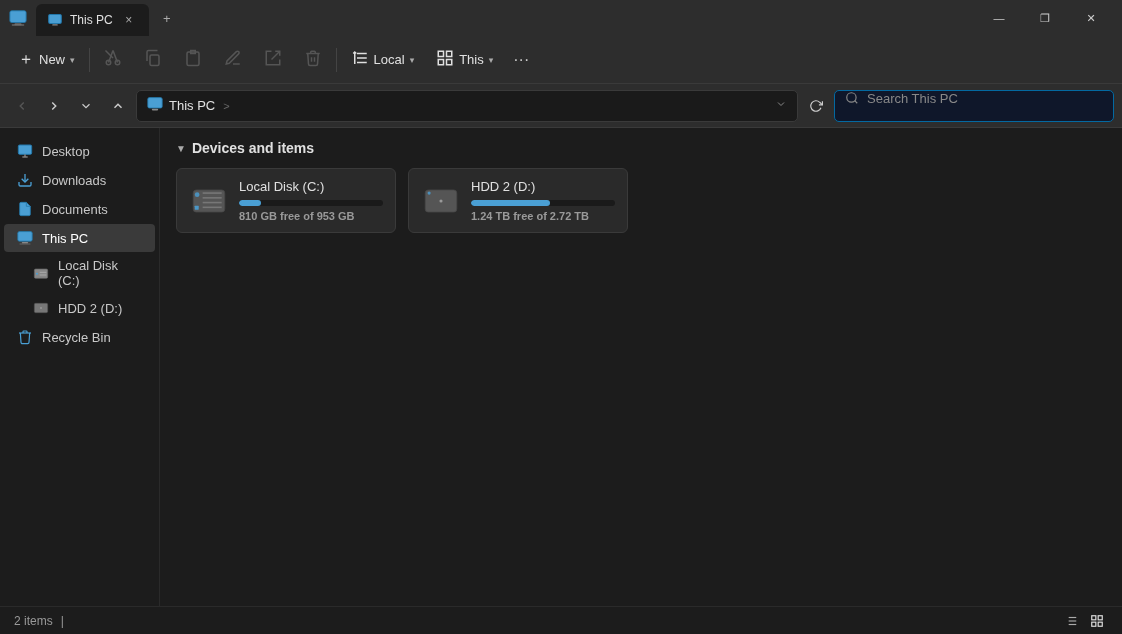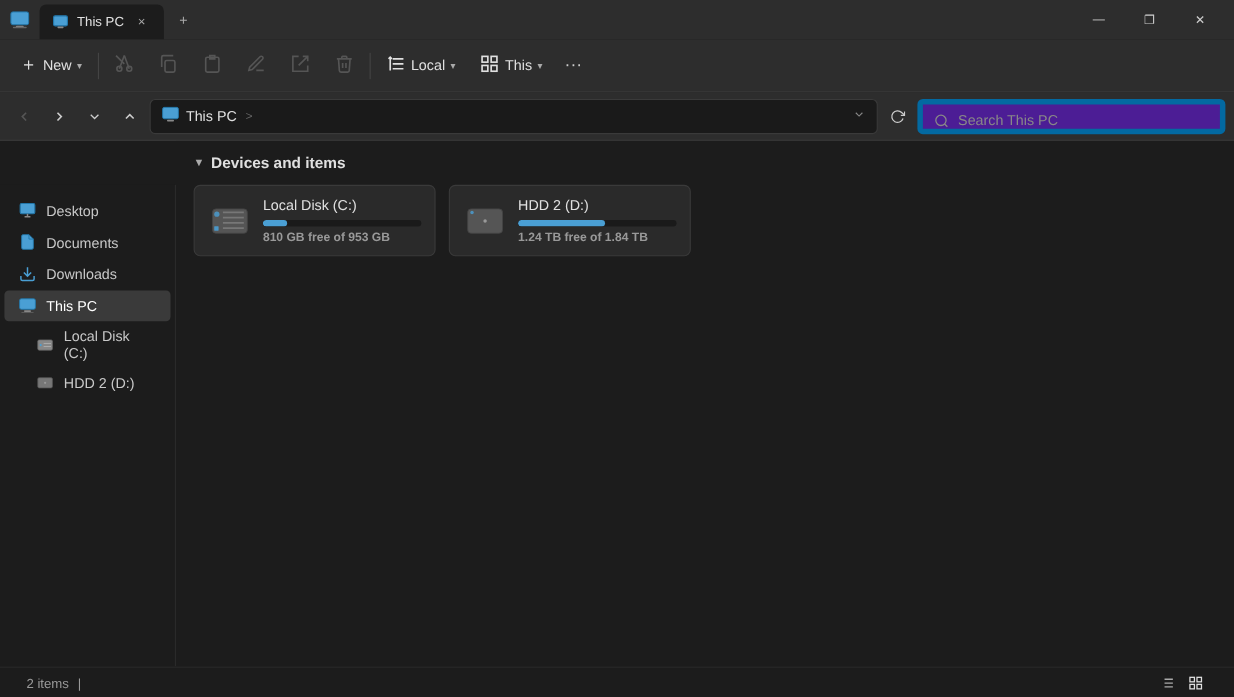--- a/index.html
+++ b/index.html
@@ -175,47 +175,46 @@
       height: 28px;
       display: flex;
       align-items: center;
       justify-content: center;
       border-radius: 4px;
       cursor: pointer;
       color: #ccc;
     }
     .searchbar {
       width: 280px;
-      background: #4c1d95;
-      border: 5px solid #0369a1;
+      background: #0f172a;
+      border: 1px solid #0369a1;
       border-radius: 5px;
       height: 32px;
       display: flex;
-      align-items: flex-end;
+      align-items: flex-start;
       padding: 0 10px;
       gap: 8px;
       color: #888;
     }
 
     
     .main {
       display: flex;
       flex: 1;
       overflow: hidden;
     }
 
     
     .sidebar {
       width: 160px;
       background: #1c1c1c;
       flex-shrink: 0;
       overflow-y: auto;
       padding: 8px 0;
       border-right: 1px solid #2a2a2a;
-      margin-top: 40px;
     }
     .sidebar-item {
       display: flex;
       align-items: center;
       gap: 8px;
       padding: 5px 12px;
       cursor: pointer;
       border-radius: 4px;
       margin: 1px 4px;
       color: #c8c8c8;
@@ -289,21 +288,21 @@
     .drive-bar.c { background: #4a9fd4; width: 15%; }
     .drive-bar.d { background: #4a9fd4; width: 55%; }
     .drive-space { font-size: 11px; color: #999; font-weight: bold; }
 
     
     .statusbar {
       background: #1c1c1c;
       height: 28px;
       display: flex;
       align-items: center;
-      padding: 0 24px;
+      padding: 0 14px;
       border-top: 1px solid #2a2a2a;
       font-size: 12px;
       color: #999;
       flex-shrink: 0;
       gap: 8px;
     }
     .statusbar-right {
       margin-left: auto;
       display: flex;
       gap: 4px;
@@ -529,38 +528,38 @@
           <line x1="8" y1="21" x2="16" y2="21" stroke="#888" stroke-width="2"></line>
           <line x1="12" y1="17" x2="12" y2="21" stroke="#888" stroke-width="2"></line>
         </svg>
       </span>
       <span>Desktop</span>
       <span class="sidebar-pin">📌</span>
     </div>
 
     <div class="sidebar-item">
       <span class="sidebar-item-icon">
-        <svg width="16" height="16" viewBox="0 0 24 24" fill="none">
-          <path d="M14 2H6a2 2 0 00-2 2v16a2 2 0 002 2h12a2 2 0 002-2V8z" fill="#4a9fd4" stroke="#2277aa" stroke-width="1.2"></path>
-          <polyline points="14 2 14 8 20 8" stroke="#2277aa" stroke-width="1.2"></polyline>
-        </svg>
-      </span>
-      <span>Documents</span>
-      <span class="sidebar-pin">📌</span>
-    </div>
-
-    <div class="sidebar-item">
-      <span class="sidebar-item-icon">
         <svg width="16" height="16" viewBox="0 0 24 24" fill="none" stroke="#4a9fd4" stroke-width="2">
           <path d="M21 15v4a2 2 0 01-2 2H5a2 2 0 01-2-2v-4"></path>
           <polyline points="7 10 12 15 17 10"></polyline>
           <line x1="12" y1="15" x2="12" y2="3"></line>
         </svg>
       </span>
       <span>Downloads</span>
+      <span class="sidebar-pin">📌</span>
+    </div>
+
+    <div class="sidebar-item">
+      <span class="sidebar-item-icon">
+        <svg width="16" height="16" viewBox="0 0 24 24" fill="none">
+          <path d="M14 2H6a2 2 0 00-2 2v16a2 2 0 002 2h12a2 2 0 002-2V8z" fill="#4a9fd4" stroke="#2277aa" stroke-width="1.2"></path>
+          <polyline points="14 2 14 8 20 8" stroke="#2277aa" stroke-width="1.2"></polyline>
+        </svg>
+      </span>
+      <span>Documents</span>
       <span class="sidebar-pin">📌</span>
     </div>
 
     <div class="sidebar-item active">
       <span class="sidebar-item-icon">
         <svg width="16" height="16" viewBox="0 0 20 20" fill="none">
           <rect x="1" y="2" width="18" height="12" rx="2" fill="#4a9fd4" stroke="#2277aa" stroke-width="1"></rect>
           <rect x="6" y="15" width="8" height="2" rx="1" fill="#888"></rect>
           <rect x="3" y="17" width="14" height="1" rx="0.5" fill="#666"></rect>
         </svg>
@@ -585,20 +584,30 @@
         <svg width="16" height="16" viewBox="0 0 24 24" fill="none">
           <rect x="2" y="5" width="20" height="14" rx="2" fill="#777" stroke="#555" stroke-width="1"></rect>
           <ellipse cx="12" cy="12" r="5" fill="#666" stroke="#888" stroke-width="0.8"></ellipse>
           <circle cx="12" cy="12" r="1.5" fill="#999"></circle>
         </svg>
       </span>
       <span>HDD 2 (D:)</span>
     </div>
 
 
+    <div class="sidebar-item">
+      <span class="sidebar-item-icon">
+        <svg width="16" height="16" viewBox="0 0 24 24" fill="none" stroke="#4a9fd4" stroke-width="1.8">
+          <polyline points="3 6 5 6 21 6"></polyline>
+          <path d="M19 6l-1 14a2 2 0 01-2 2H8a2 2 0 01-2-2L5 6"></path>
+          <path d="M9 6V4a1 1 0 011-1h4a1 1 0 011 1v2"></path>
+        </svg>
+      </span>
+      <span>Recycle Bin</span>
+    </div>
 
   </div>
 
   <div class="content">
 
     <div class="section-header">
       <span class="section-chevron">▼</span>
       <span>Devices and items</span>
     </div>
 
@@ -640,21 +649,21 @@
             <circle cx="24" cy="24" r="2" fill="#999"></circle>
 
             <circle cx="9" cy="14" r="2" fill="#4a9fd4" opacity="0.8"></circle>
           </svg>
         </div>
         <div class="drive-info">
           <div class="drive-name">HDD 2 (D:)</div>
           <div class="drive-bar-container">
             <div class="drive-bar d" style="width: 55%;"></div>
           </div>
-          <div class="drive-space">1.24 TB free of 1.84 TB</div>
+          <div class="drive-space">1.24 TB free of 2.72 TB</div>
         </div>
       </div>
 
     </div>
 
   </div>
 </div>
 
 <div class="statusbar">
   <span>2 items</span>

